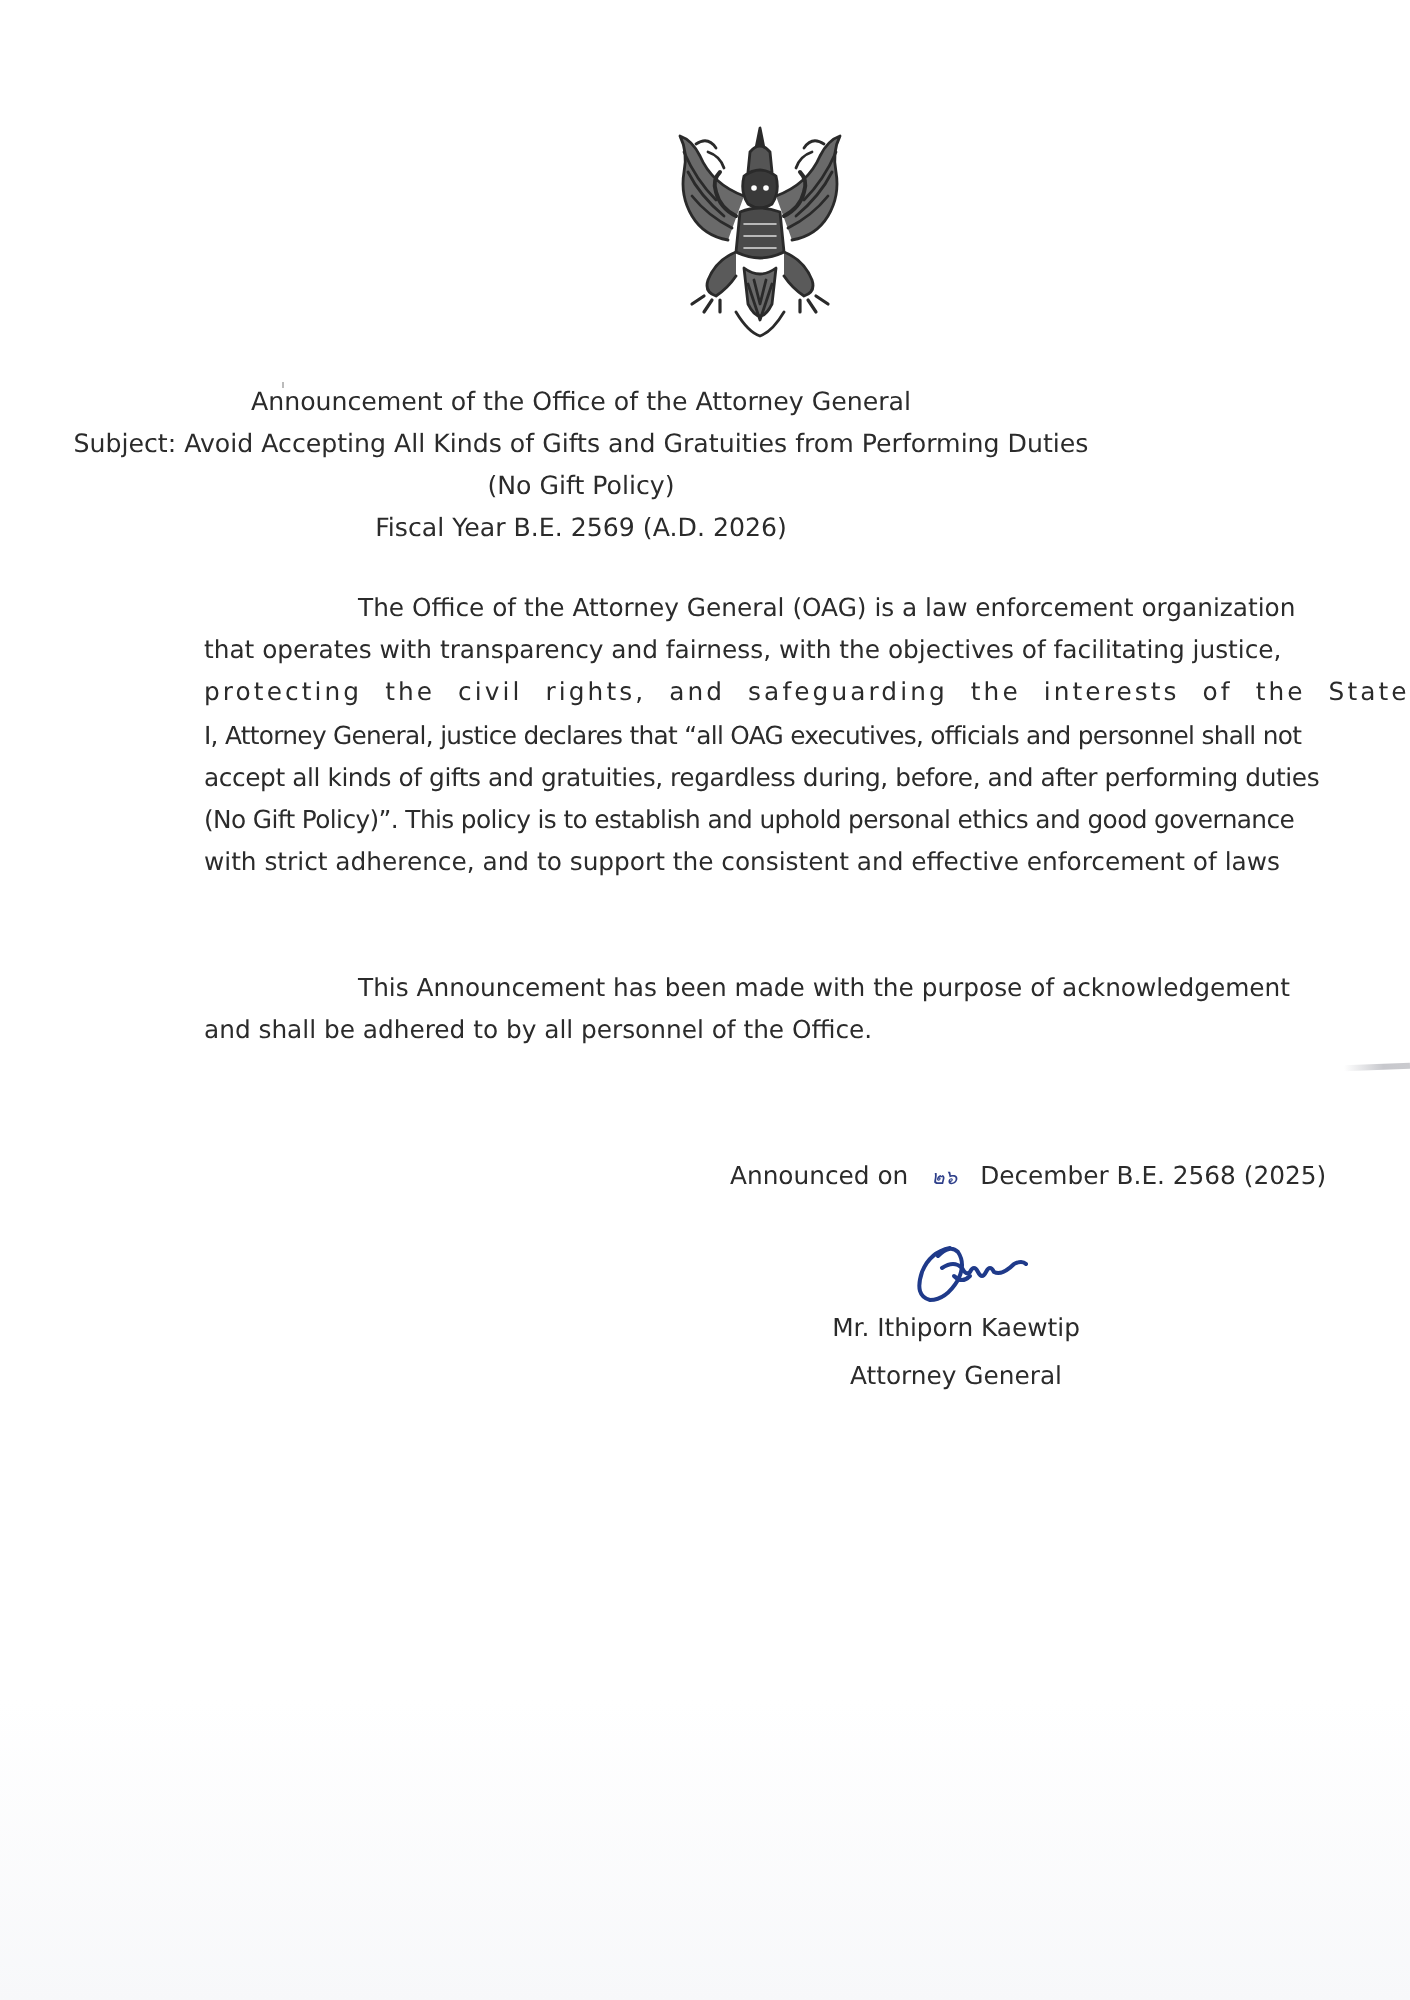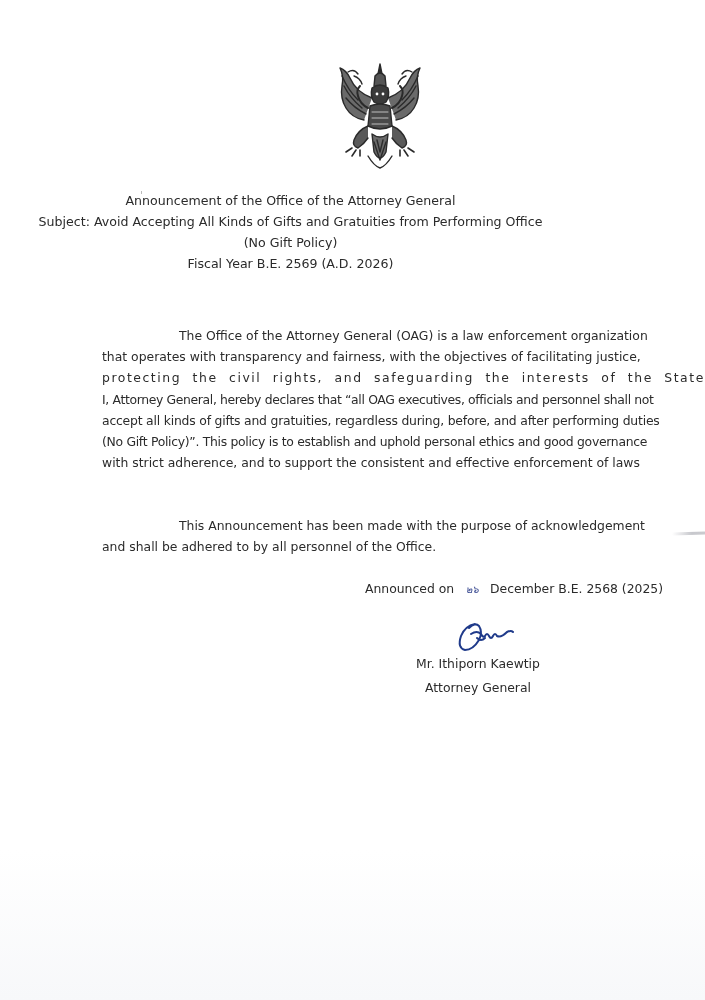--- a/index.html
+++ b/index.html
@@ -41,21 +41,20 @@
   .heading div { white-space: nowrap; }
   .body-text {
     position: absolute;
     left: 102px;
     width: 500px;
     font-size: 12.4px;
     line-height: 21.2px;
     color: #2b2b2b;
     text-align: justify;
     text-align-last: left;
-    margin-top: 32px;
   }
   .para1 { top: 293px; }
   .para2 { top: 483px; }
   .para-line {
     display: block;
     white-space: nowrap;
     text-align: justify;
     text-align-last: justify;
   }
   .para-line.last { text-align-last: left; }
@@ -158,30 +157,30 @@
       <path d="M80 92 L86 96 M76 94 L80 100 M72 94 L72 100" stroke-width="1.6"></path>
 
       <path d="M44 78 Q52 84 60 78 L58 96 Q52 108 46 96 Z" fill="#6a6a6a"></path>
       <path d="M46 86 L52 104 L58 86 M49 84 L52 96 L55 84"></path>
       <path d="M40 100 Q46 110 52 112 Q58 110 64 100"></path>
     </g>
   </svg>
 
   <div class="heading">
     <div>Announcement of the Office of the Attorney General</div>
-    <div>Subject: Avoid Accepting All Kinds of Gifts and Gratuities from Performing Office</div>
+    <div>Subject: Avoid Accepting All Kinds of Gifts and Gratuities from Performing Duties</div>
     <div>(No Gift Policy)</div>
     <div>Fiscal Year B.E. 2569 (A.D. 2026)</div>
   </div>
 
   <div class="body-text para1">
     <span class="para-line indent">The Office of the Attorney General (OAG) is a law enforcement organization</span>
     <span class="para-line">that operates with transparency and fairness, with the objectives of facilitating justice,</span>
     <span class="para-line wide">protecting the civil rights, and safeguarding the interests of the State.</span>
-    <span class="para-line" style="letter-spacing:-0.35px;">I, Attorney General, hereby declares that “all OAG executives, officials and personnel shall not</span>
+    <span class="para-line" style="letter-spacing:-0.35px;">I, Attorney General, justice declares that “all OAG executives, officials and personnel shall not</span>
     <span class="para-line" style="letter-spacing:-0.2px;">accept all kinds of gifts and gratuities, regardless during, before, and after performing duties</span>
     <span class="para-line" style="letter-spacing:-0.3px;">(No Gift Policy)”. This policy is to establish and uphold personal ethics and good governance</span>
     <span class="para-line">with strict adherence, and to support the consistent and effective enforcement of laws</span>
   </div>
 
   <div class="body-text para2">
     <span class="para-line indent">This Announcement has been made with the purpose of acknowledgement</span>
     <span class="para-line last">and shall be adhered to by all personnel of the Office.</span>
   </div>
 

